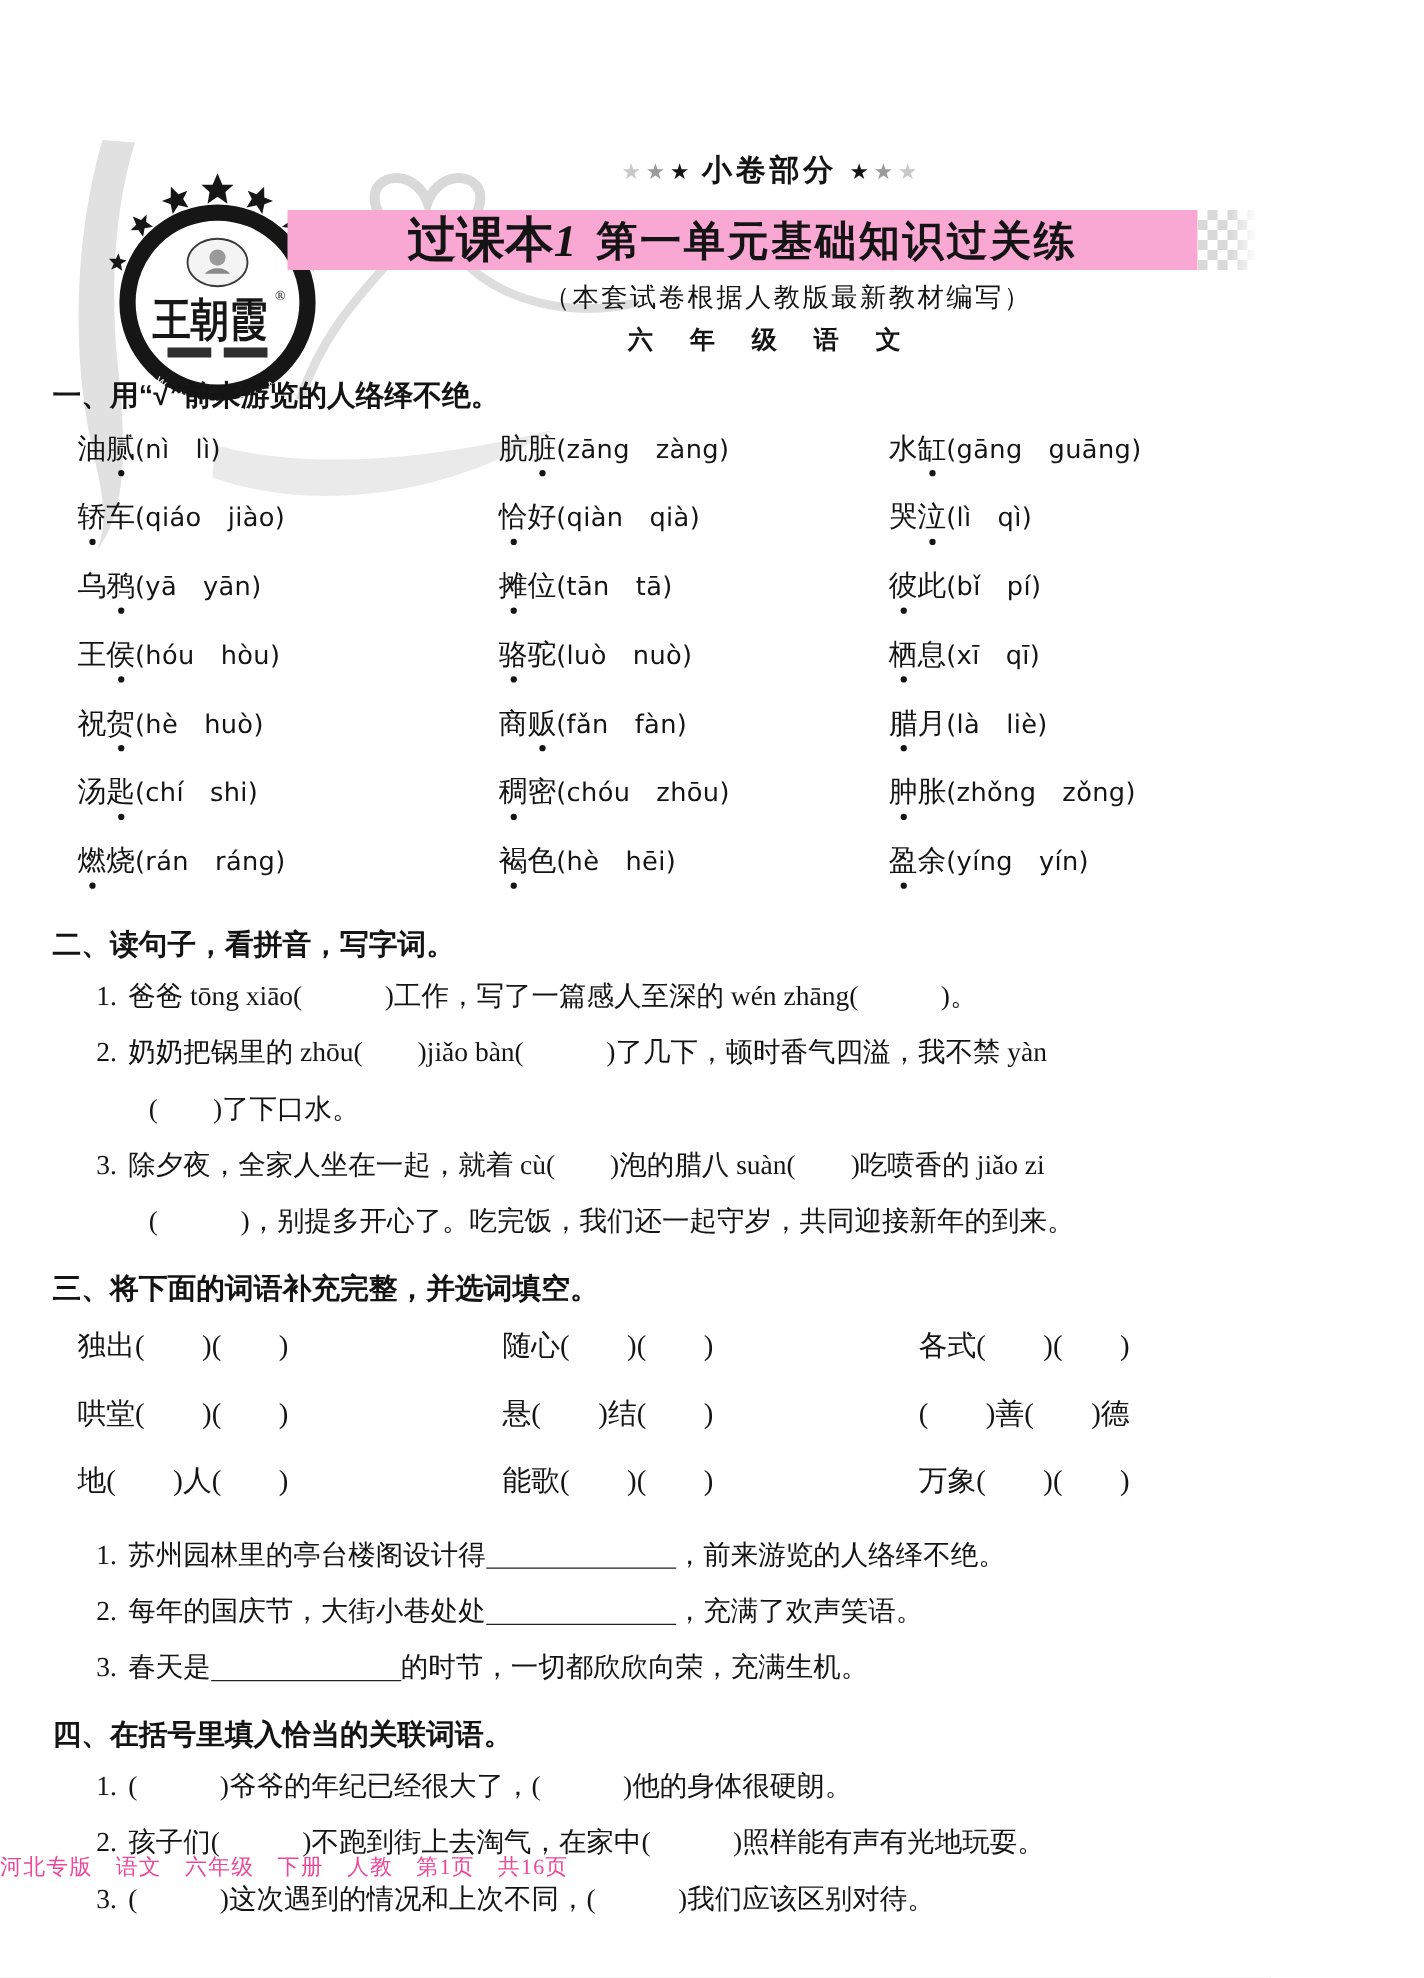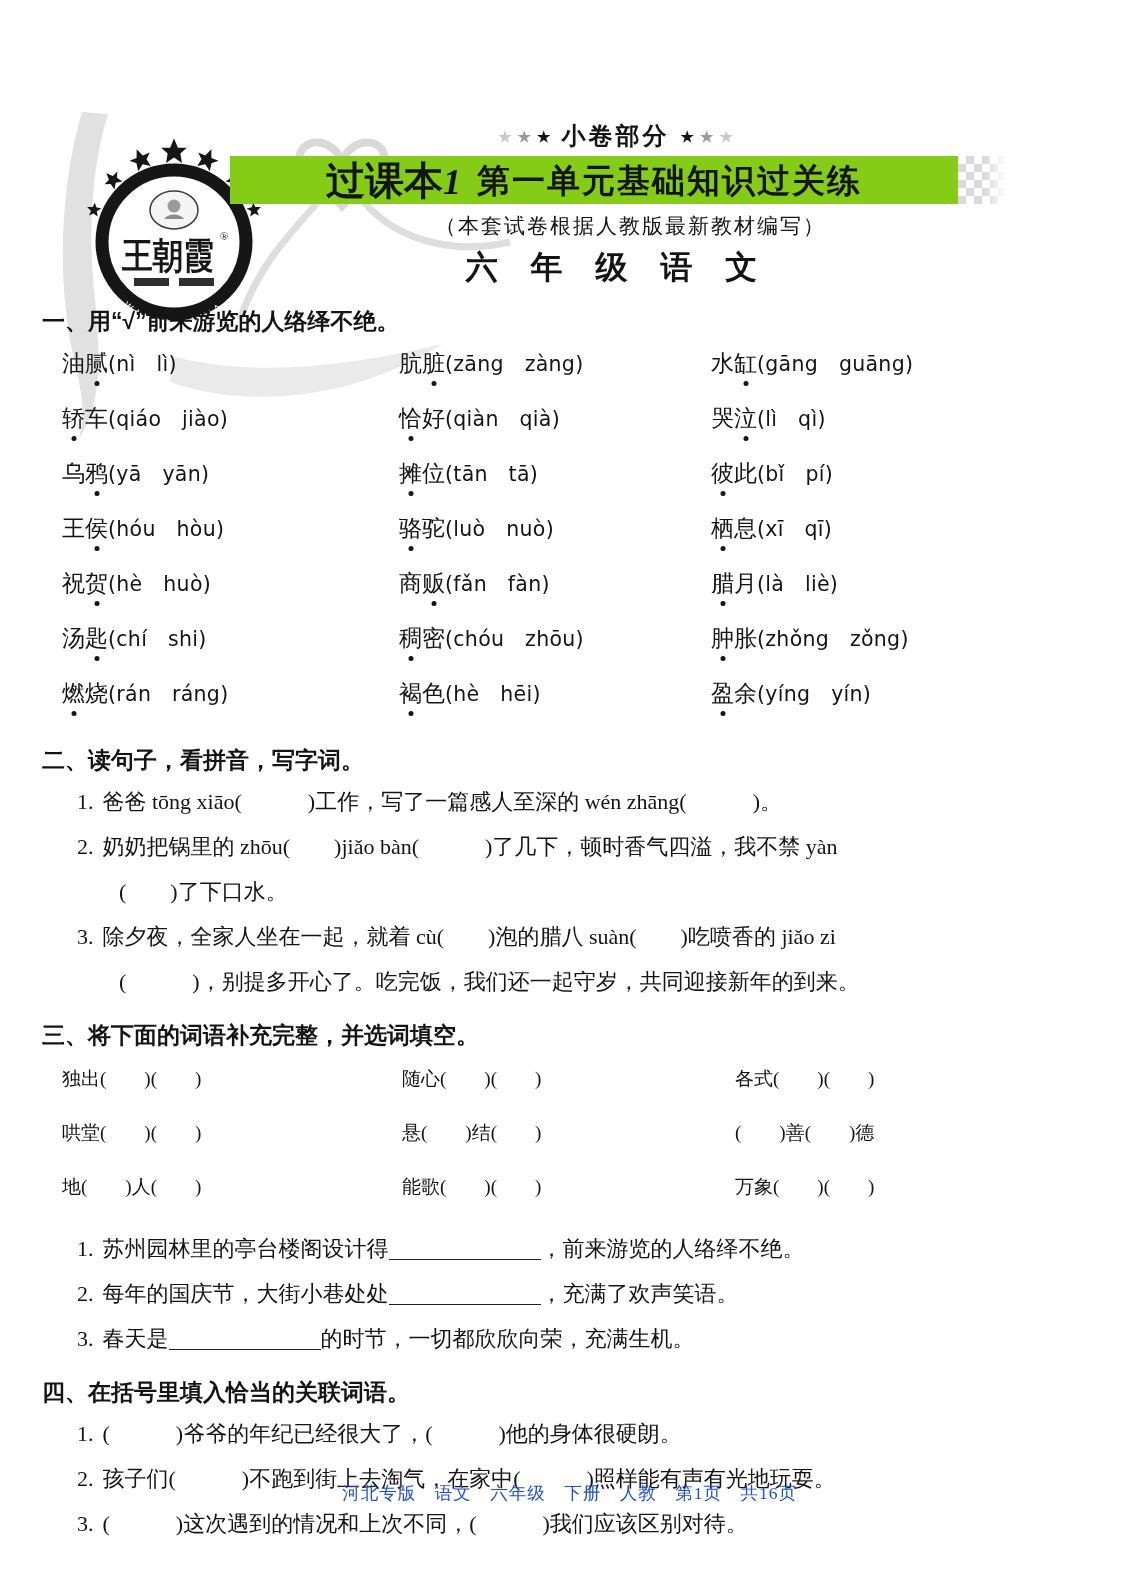--- a/index.html
+++ b/index.html
@@ -13,34 +13,34 @@
   .logo-svg{position:absolute;left:72px;top:118px;}
 
   
   .top-label{padding-top:120px;text-align:center;padding-left:92px;
              font-size:24px;font-weight:700;letter-spacing:3px;}
   .stars i{font-style:normal;font-size:15px;margin:0 3px;vertical-align:2px;letter-spacing:0;}
   .st1{color:#c9c9c9}.st2{color:#9a9a9a}.st3{color:#141414}
   .part-text{margin:0 8px;}
 
   
-  .banner{position:relative;margin:4px 0 0 188px;width:728px;height:48px;background:#84cc16;
+  .banner{position:relative;margin:16px 0 0 188px;width:728px;height:48px;background:#f9a8d4;
           display:flex;align-items:center;justify-content:center;gap:16px;}
   .banner .script{font-size:39px;font-weight:700;line-height:1;}
   .banner .script .num{font-style:italic;font-size:36px;}
   .banner .main{font-family:"Liberation Sans",sans-serif;font-weight:900;font-size:33px;
                 letter-spacing:2px;line-height:1;}
   .banner .checker{position:absolute;left:100%;top:0;width:48px;height:100%;
      background:conic-gradient(#d9d9d9 90deg,#fff 90deg 180deg,#d9d9d9 180deg 270deg,#fff 270deg) 0 0/16px 16px;
      -webkit-mask:linear-gradient(to right,#000 55%,transparent);
      mask:linear-gradient(to right,#000 55%,transparent);}
 
   .subtitle{margin-top:8px;text-align:center;padding-left:122px;font-size:21px;letter-spacing:2px;}
   .grade-title{margin-top:6px;text-align:center;padding-left:96px;
-               font-family:"Liberation Sans",sans-serif;font-weight:900;font-size:32px;letter-spacing:12px;}
+               font-family:"Liberation Sans",sans-serif;font-weight:900;font-size:20px;letter-spacing:12px;}
 
   
   .sec-heading{margin-top:16px;font-family:"Liberation Sans",sans-serif;font-weight:900;font-size:23px;line-height:30px;}
 
   
   #sec1-grid{display:grid;grid-template-columns:337px 312px auto;padding-left:20px;margin-top:8px;}
   .s1-item{height:49px;padding-top:6px;font-size:23px;white-space:nowrap;}
   .s1-item .word{display:inline-flex;}
   .char{position:relative;display:inline-block;line-height:1.2;}
   .char.dotted::after{content:"";position:absolute;left:50%;transform:translateX(-50%);
@@ -49,25 +49,25 @@
 
   
   .list{margin-top:4px;}
   .line{font-size:22px;line-height:45px;padding-left:35px;white-space:nowrap;}
   .line .num{margin-right:9px;}
   .line.cont{padding-left:77px;}
   .blank{display:inline-block;width:152px;height:1em;border-bottom:1.6px solid #222;vertical-align:-4px;}
 
   
   #sec3-grid{display:grid;grid-template-columns:340px 333px auto;padding-left:20px;margin-top:10px;}
-  .s3-item{height:48px;padding-top:6px;font-size:19px;white-space:nowrap;}
-
-  
-  .footer{position:absolute;left:0;right:0;top:1481px;text-align:center;
-          font-size:17.5px;letter-spacing:1px;color:#1d4ed8;}
+  .s3-item{height:48px;padding-top:6px;font-size:23px;white-space:nowrap;}
+
+  
+  .footer{position:absolute;left:0;right:0;top:1481px;text-align:left;
+          font-size:17.5px;letter-spacing:1px;color:#ec4899;}
 </style>
 </head>
 <body>
 
 <div class="page">
 
   <svg class="decor-svg" width="460" height="340" viewBox="0 0 460 340">
     <path d="M30,2 C10,70 4,160 20,240 C28,278 36,302 26,330 C52,294 48,238 42,180 C36,120 40,54 56,4 Z" fill="#dadada" opacity="0.8"></path>
     <path d="M290,52 C280,24 244,28 248,52 C251,70 272,78 290,96 C308,78 329,70 332,52 C336,28 300,24 290,52 Z" fill="none" stroke="#d5d5d5" stroke-width="8" opacity="0.9"></path>
     <path d="M266,92 C236,126 206,156 188,210" fill="none" stroke="#dedede" stroke-width="7"></path>

